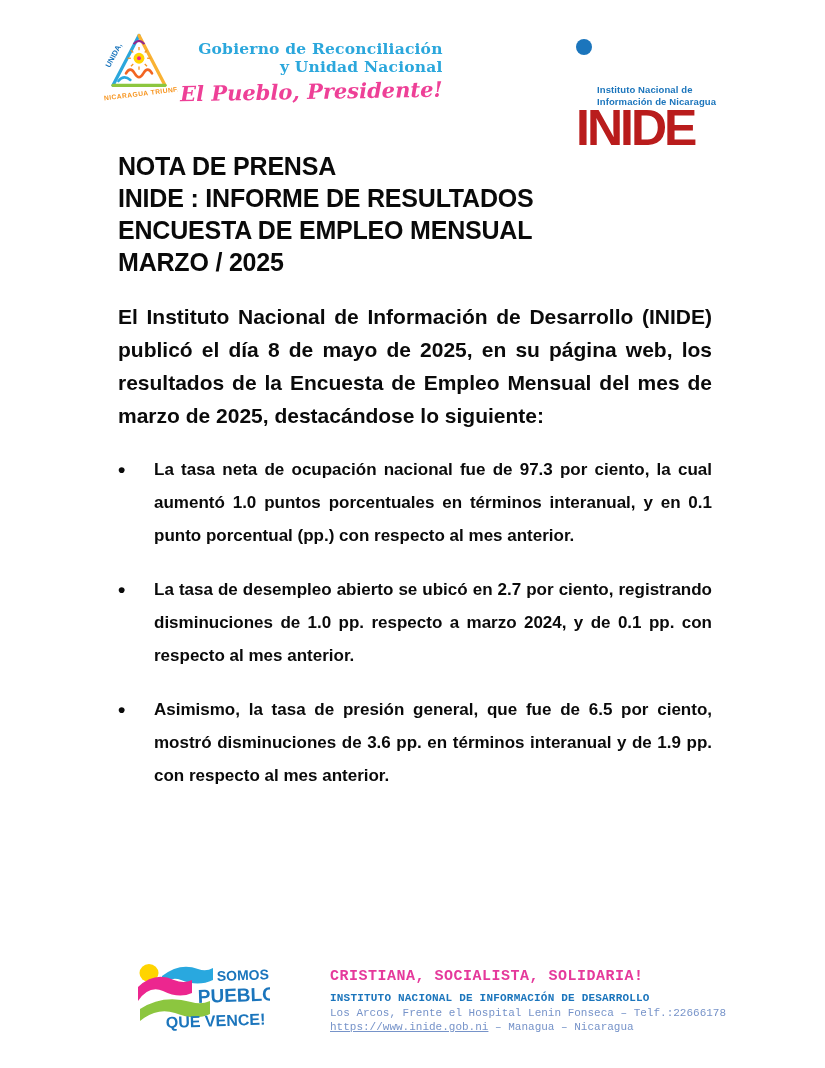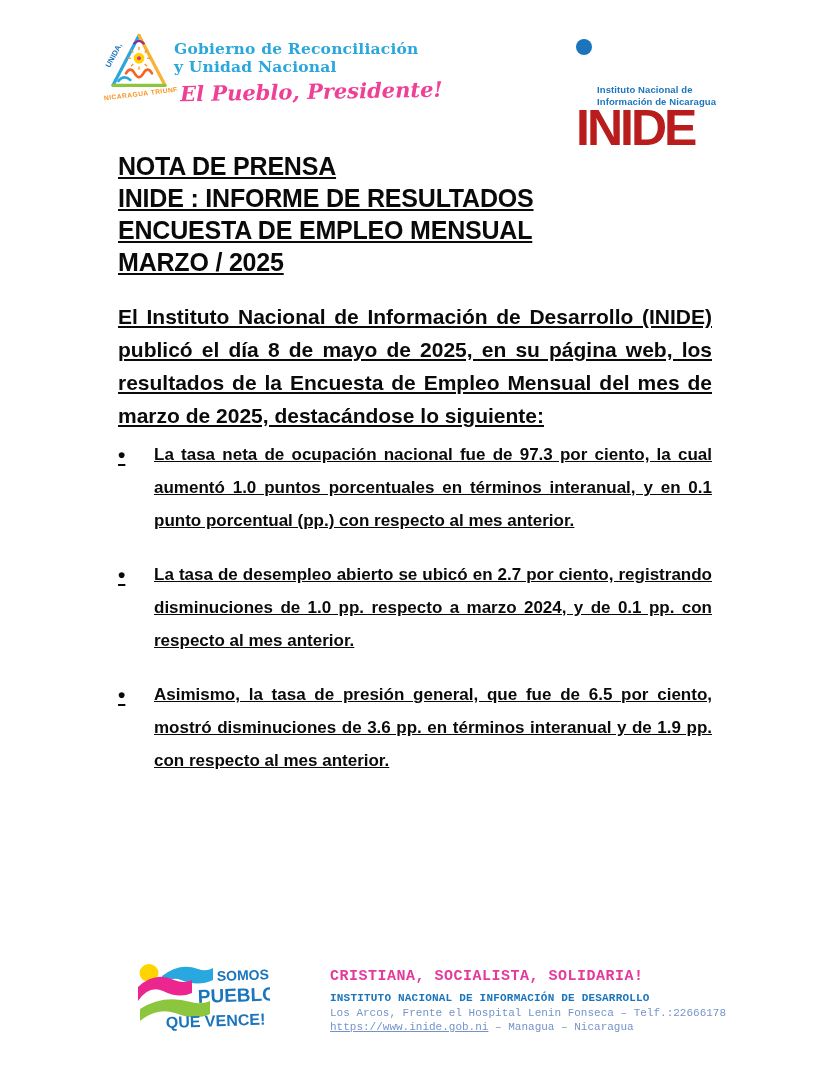--- a/index.html
+++ b/index.html
@@ -9,21 +9,21 @@
     position:relative; width:825px; height:1068px;
     background:#ffffff; overflow:hidden; margin:0 auto;
   }
 
   
   .gov-logo { position:absolute; left:100px; top:28px; display:flex; align-items:flex-start; }
   .gov-emblem { width:78px; height:80px; flex:0 0 auto; }
   .gov-text { padding-top:12px; margin-left:-4px; }
   .gov-line {
     font-family:"DejaVu Serif", serif; font-weight:bold;
-    font-size:15.5px; line-height:18px; color:#2BA7DC; letter-spacing:0.2px;
+    font-size:15.5px; line-height:18px; color:#2BA7DC; letter-spacing:0.2px;text-align:right;
   }
   .gov-slogan {
     font-family:"DejaVu Serif", serif; font-style:italic; font-weight:bold;
     font-size:21px; color:#EE4097; margin-top:3px; margin-left:6px;
     transform:rotate(-1deg);
   }
 
   .inide-logo { position:absolute; left:576px; top:36px; width:145px; }
   .inide-top { display:flex; align-items:flex-start; }
   .inide-dot { width:16px; height:16px; border-radius:50%; background:#1B75BC; margin-top:3px; flex:0 0 auto; }
@@ -31,26 +31,26 @@
     margin-left:5px; font-size:9.5px; font-weight:bold; color:#1B75BC; line-height:11.5px;
     letter-spacing:0.1px;
     margin-top:48px;
   }
   .inide-big {
     font-size:50px; font-weight:bold; color:#b91c1c;
     letter-spacing:-3px; line-height:40px; margin-top:1px;
   }
 
   
-  .main { position:absolute; left:118px; top:150px; width:594px; color:#0a0a0a;text-decoration:underline; }
+  .main { position:absolute; left:118px; top:150px; width:594px; color:#0a0a0a; }
   .title-block { margin-bottom:22px; }
   .title-line { font-size:25px; font-weight:bold; line-height:32px; letter-spacing:-0.2px; }
   .intro {
     font-size:21px; font-weight:bold; line-height:33px;
-    text-align:justify; margin-bottom:6px;
+    text-align:justify; margin-bottom:21px;
   }
   .bullets { list-style:none; }
   .bullet-item { display:flex; margin-bottom:21px; }
   .bullet-marker { width:25px; flex:0 0 auto; font-size:21px; font-weight:bold; line-height:33px; }
   .bullet-text { flex:1; font-size:17px; font-weight:bold; line-height:33px; text-align:justify;margin-left:11px; }
 
   
   .somos-logo { position:absolute; left:134px; top:956px; }
   .footer-text { position:absolute; left:330px; top:960px; font-family:"Liberation Mono", monospace;margin-top:8px; }
   .f-slogan { font-size:15px; font-weight:bold; color:#E5399B; letter-spacing:0.5px; margin-bottom:7px; }

